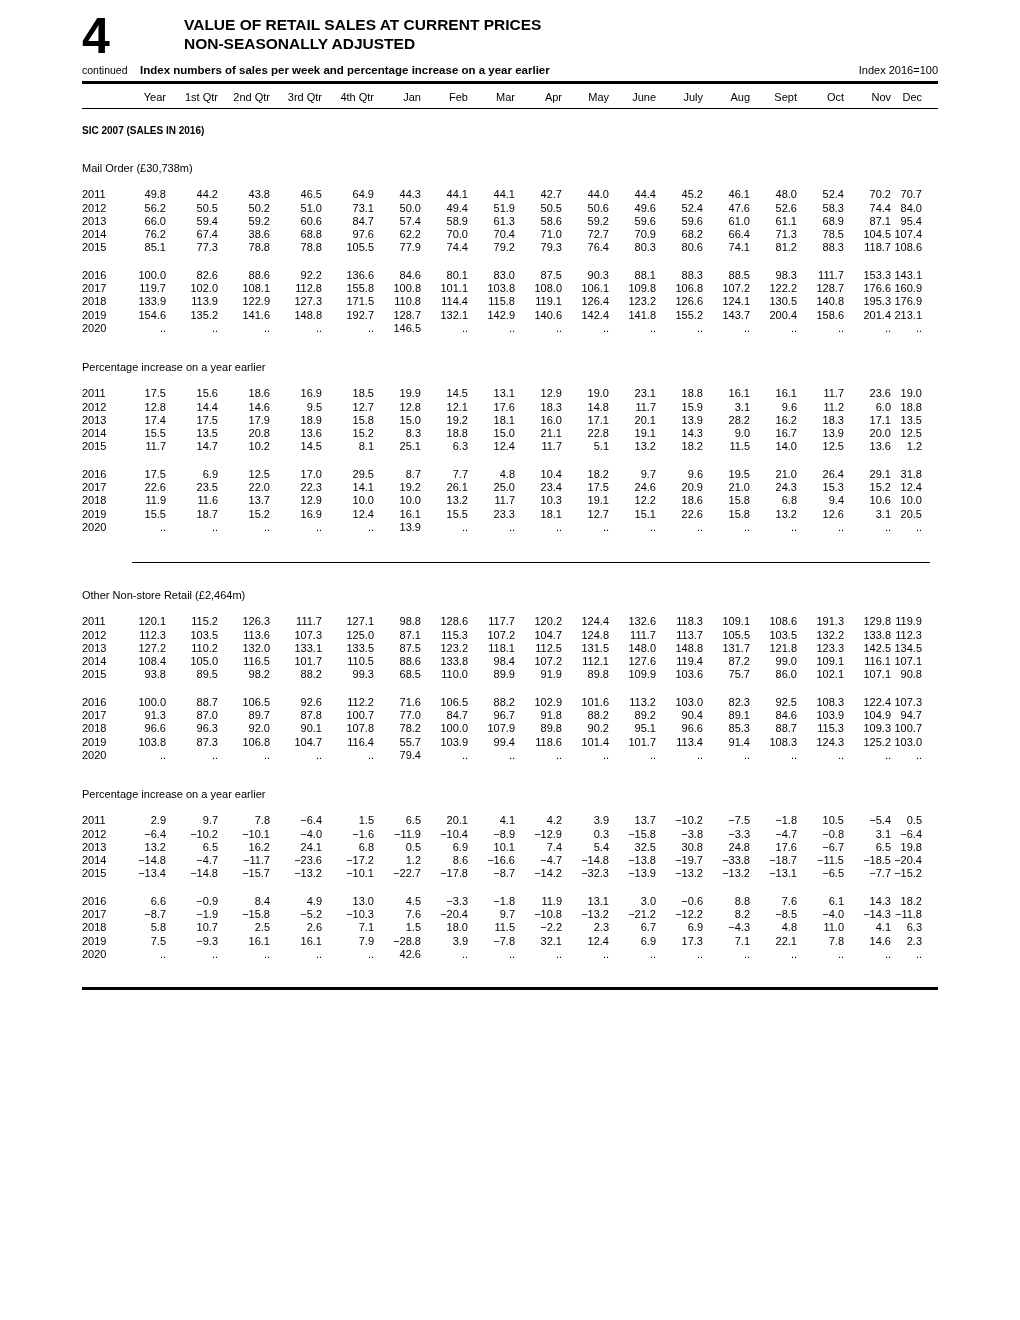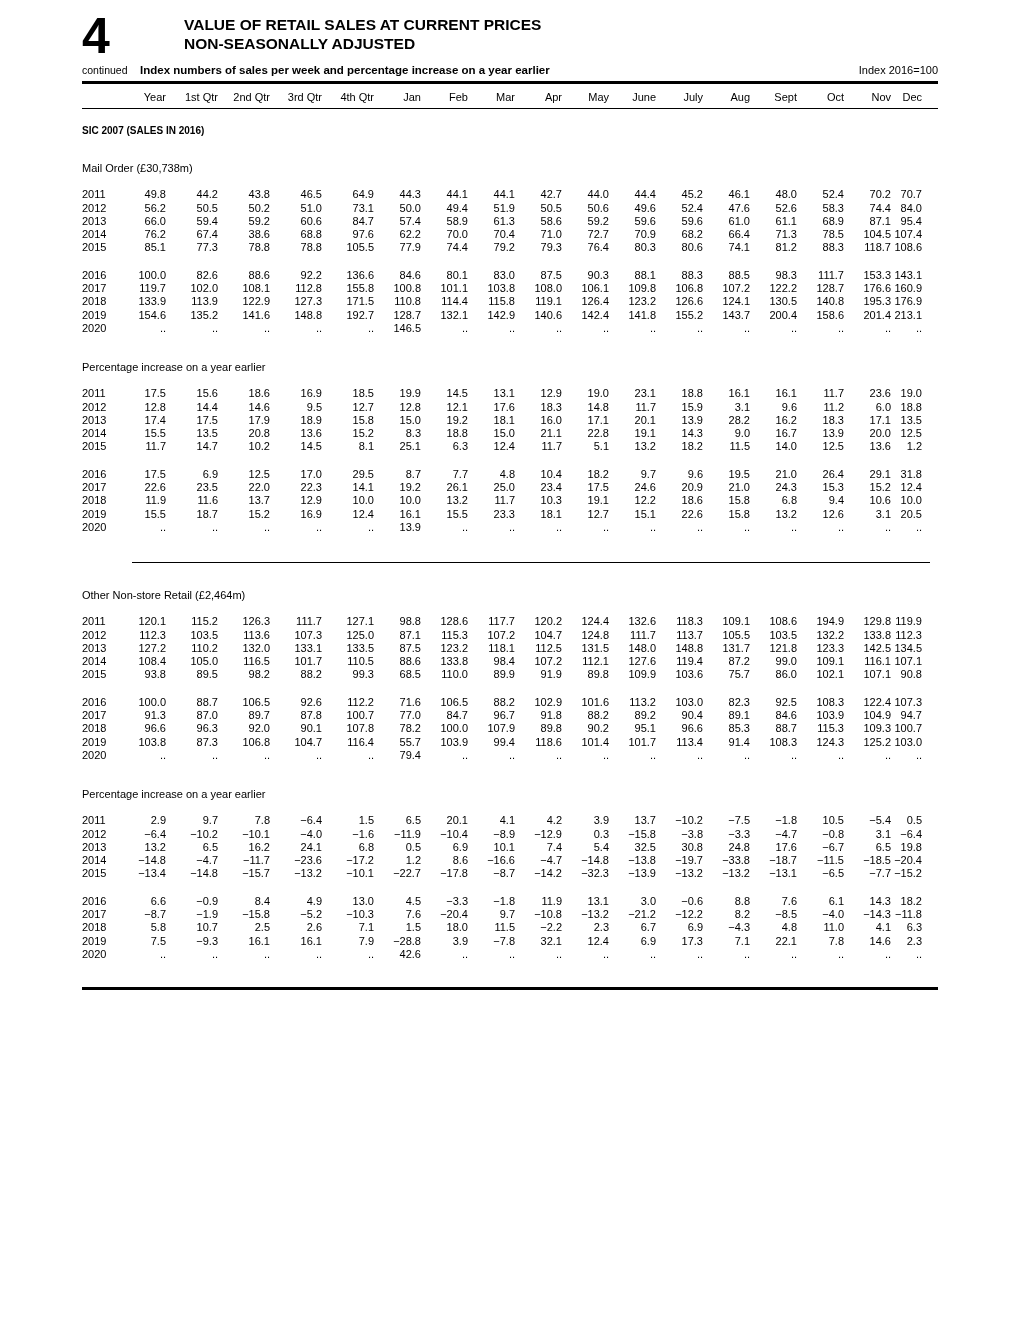--- a/index.html
+++ b/index.html
@@ -646,21 +646,21 @@
             <td>127.1</td>
             <td>98.8</td>
             <td>128.6</td>
             <td>117.7</td>
             <td>120.2</td>
             <td>124.4</td>
             <td>132.6</td>
             <td>118.3</td>
             <td>109.1</td>
             <td>108.6</td>
-            <td>194.9</td>
+            <td>191.3</td>
             <td>129.8</td>
             <td>119.9</td>
           </tr>
           <tr>
             <td class="ylabel">2012</td>
             <td>112.3</td>
             <td>103.5</td>
             <td>113.6</td>
             <td>107.3</td>
             <td>125.0</td>

